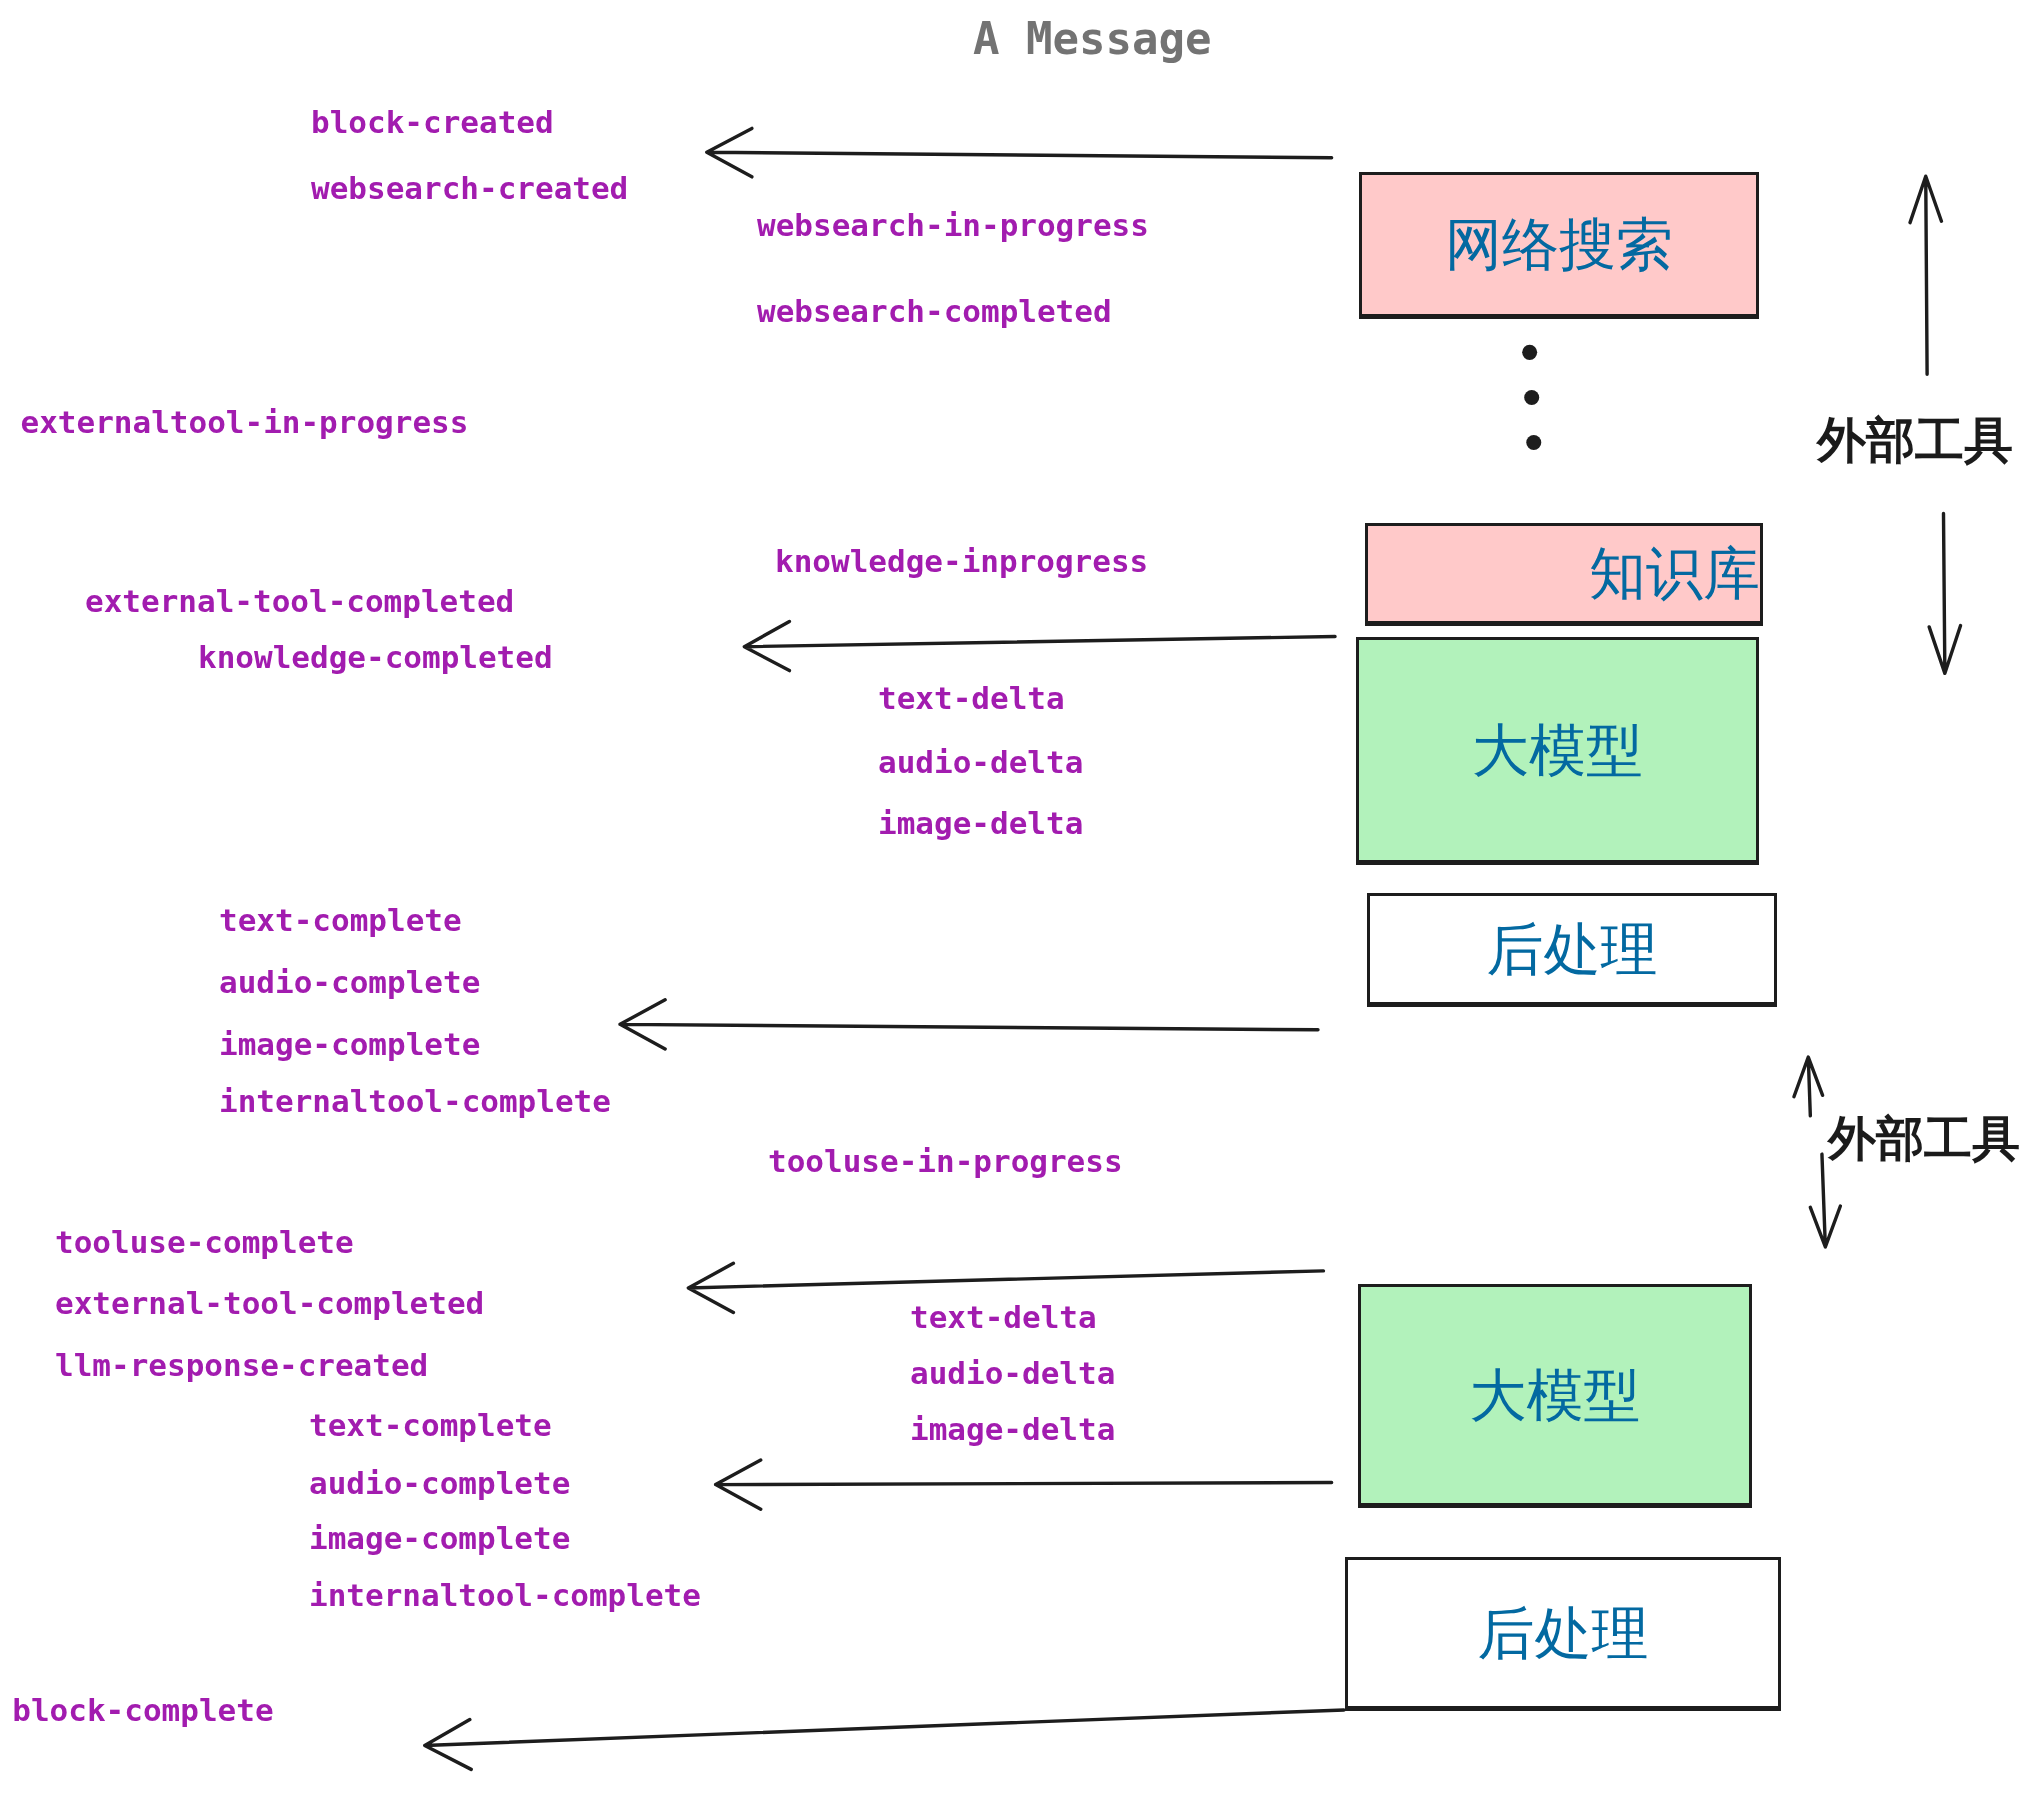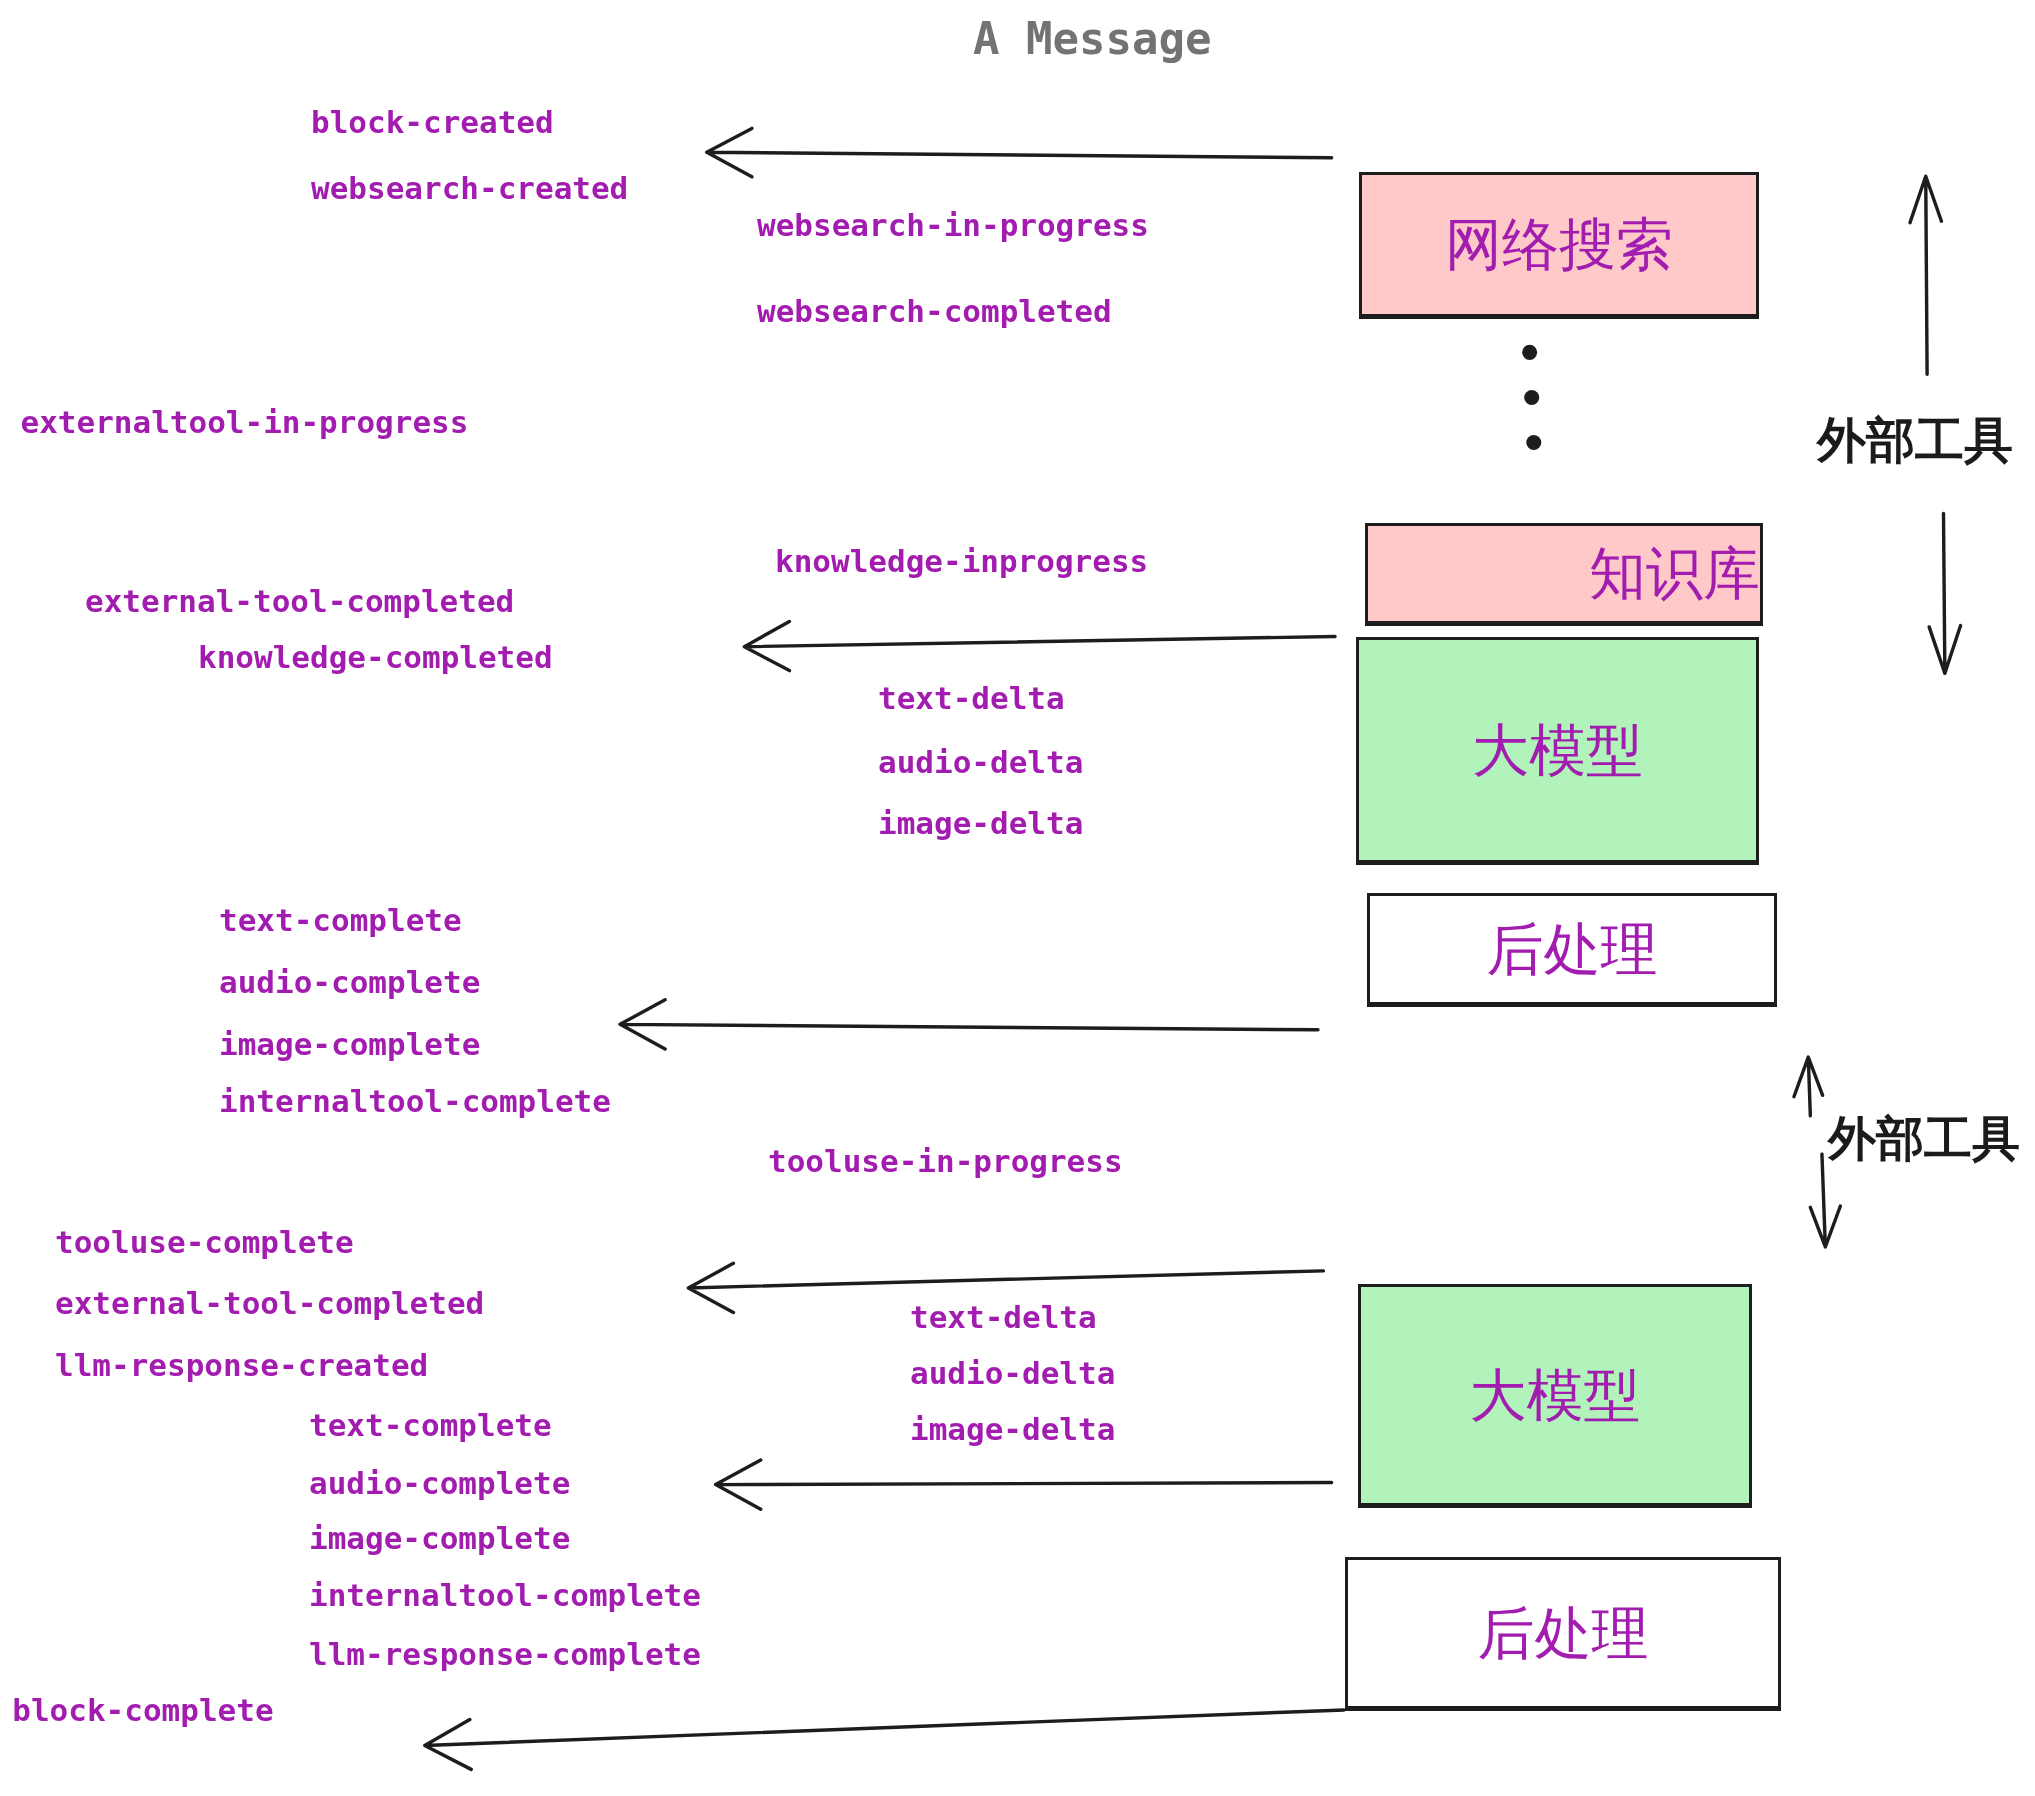--- a/index.html
+++ b/index.html
@@ -4,21 +4,21 @@
 <style>
   html,body{margin:0;padding:0;background:#ffffff;}
   .canvas{position:relative;width:2035px;height:1796px;background:#ffffff;overflow:hidden;
           font-family:"DejaVu Sans Mono",monospace;color:#1b1b1b;}
   .ev{position:absolute;font-family:"DejaVu Sans Mono",monospace;font-size:31px;font-weight:600;
       line-height:1;white-space:nowrap;transform:translateY(-50%);color:#a21caf;}
   .title{position:absolute;left:973px;top:17px;font-size:44px;font-weight:700;line-height:1;
          font-family:"DejaVu Sans Mono",monospace;color:#737373;}
   .box{position:absolute;display:flex;align-items:center;justify-content:center;
        border:3.4px solid #1d1d1d;box-sizing:border-box;box-shadow:0 2px 0 #1d1d1d;}
-  .box .lbl{font-family:"DejaVu Sans",sans-serif;font-size:57px;font-weight:500;color:#a21caf;line-height:1;}
+  .box .lbl{font-family:"DejaVu Sans",sans-serif;font-size:57px;font-weight:500;color:#0369a1;line-height:1;}
   .pink{background:#ffc9c9;}
   .green{background:#b2f2bb;}
   .yellow{background:#ffec99;}
   .white{background:#ffffff;}
   .b-websearch{left:1359px;top:172px;width:400px;height:145px;}
   .b-knowledge{left:1365px;top:523px;width:398px;height:101px;justify-content:flex-end;}
   .b-llm1{left:1356px;top:637px;width:403px;height:226px;}
   .b-post1{left:1367px;top:893px;width:410px;height:112px;}
   .b-mcp{left:1358px;top:1033px;width:394px;height:219px;}
   .b-mcp .lbl{font-family:"DejaVu Sans Mono",monospace;font-size:51px;font-weight:600;}
@@ -80,21 +80,20 @@
   <div class="ev" style="left:55px;top:1242px">tooluse-complete</div>
   <div class="ev" style="left:55px;top:1303px">external-tool-completed</div>
   <div class="ev" style="left:55px;top:1365px">llm-response-created</div>
   <div class="ev" style="left:910px;top:1317px">text-delta</div>
   <div class="ev" style="left:910px;top:1373px">audio-delta</div>
   <div class="ev" style="left:910px;top:1429px">image-delta</div>
   <div class="ev" style="left:309px;top:1425px">text-complete</div>
   <div class="ev" style="left:309px;top:1483px">audio-complete</div>
   <div class="ev" style="left:309px;top:1538px">image-complete</div>
   <div class="ev" style="left:309px;top:1595px">internaltool-complete</div>
-  <div class="ev" style="left:309px;top:1654px">llm-response-complete</div>
   <div class="ev" style="left:12.3px;top:1710px">block-complete</div>
 
   <div class="box pink b-websearch">
     <div class="lbl">网络搜索</div>
   </div>
   <div class="box pink b-knowledge">
     <div class="lbl">知识库</div>
   </div>
   <div class="box green b-llm1">
     <div class="lbl">大模型</div>

